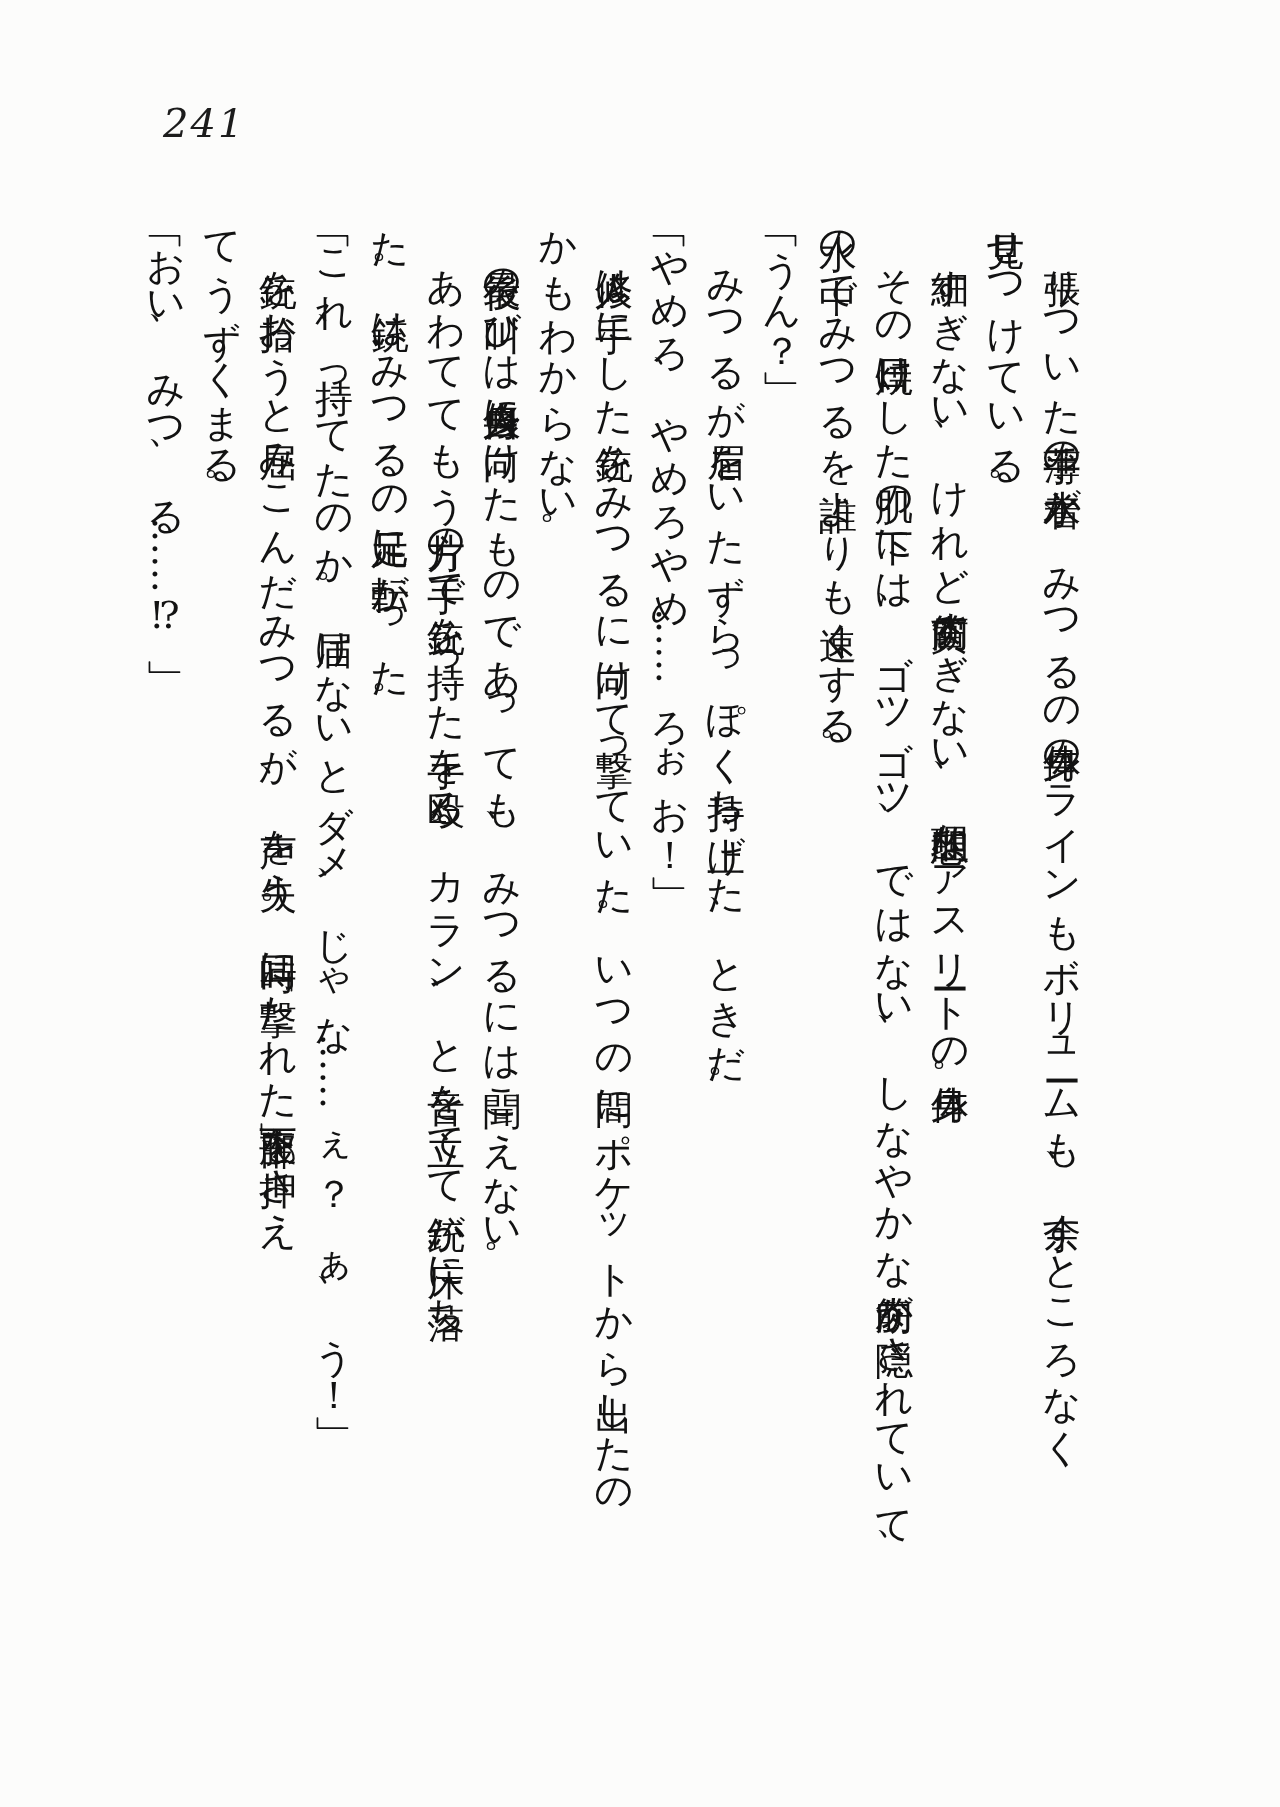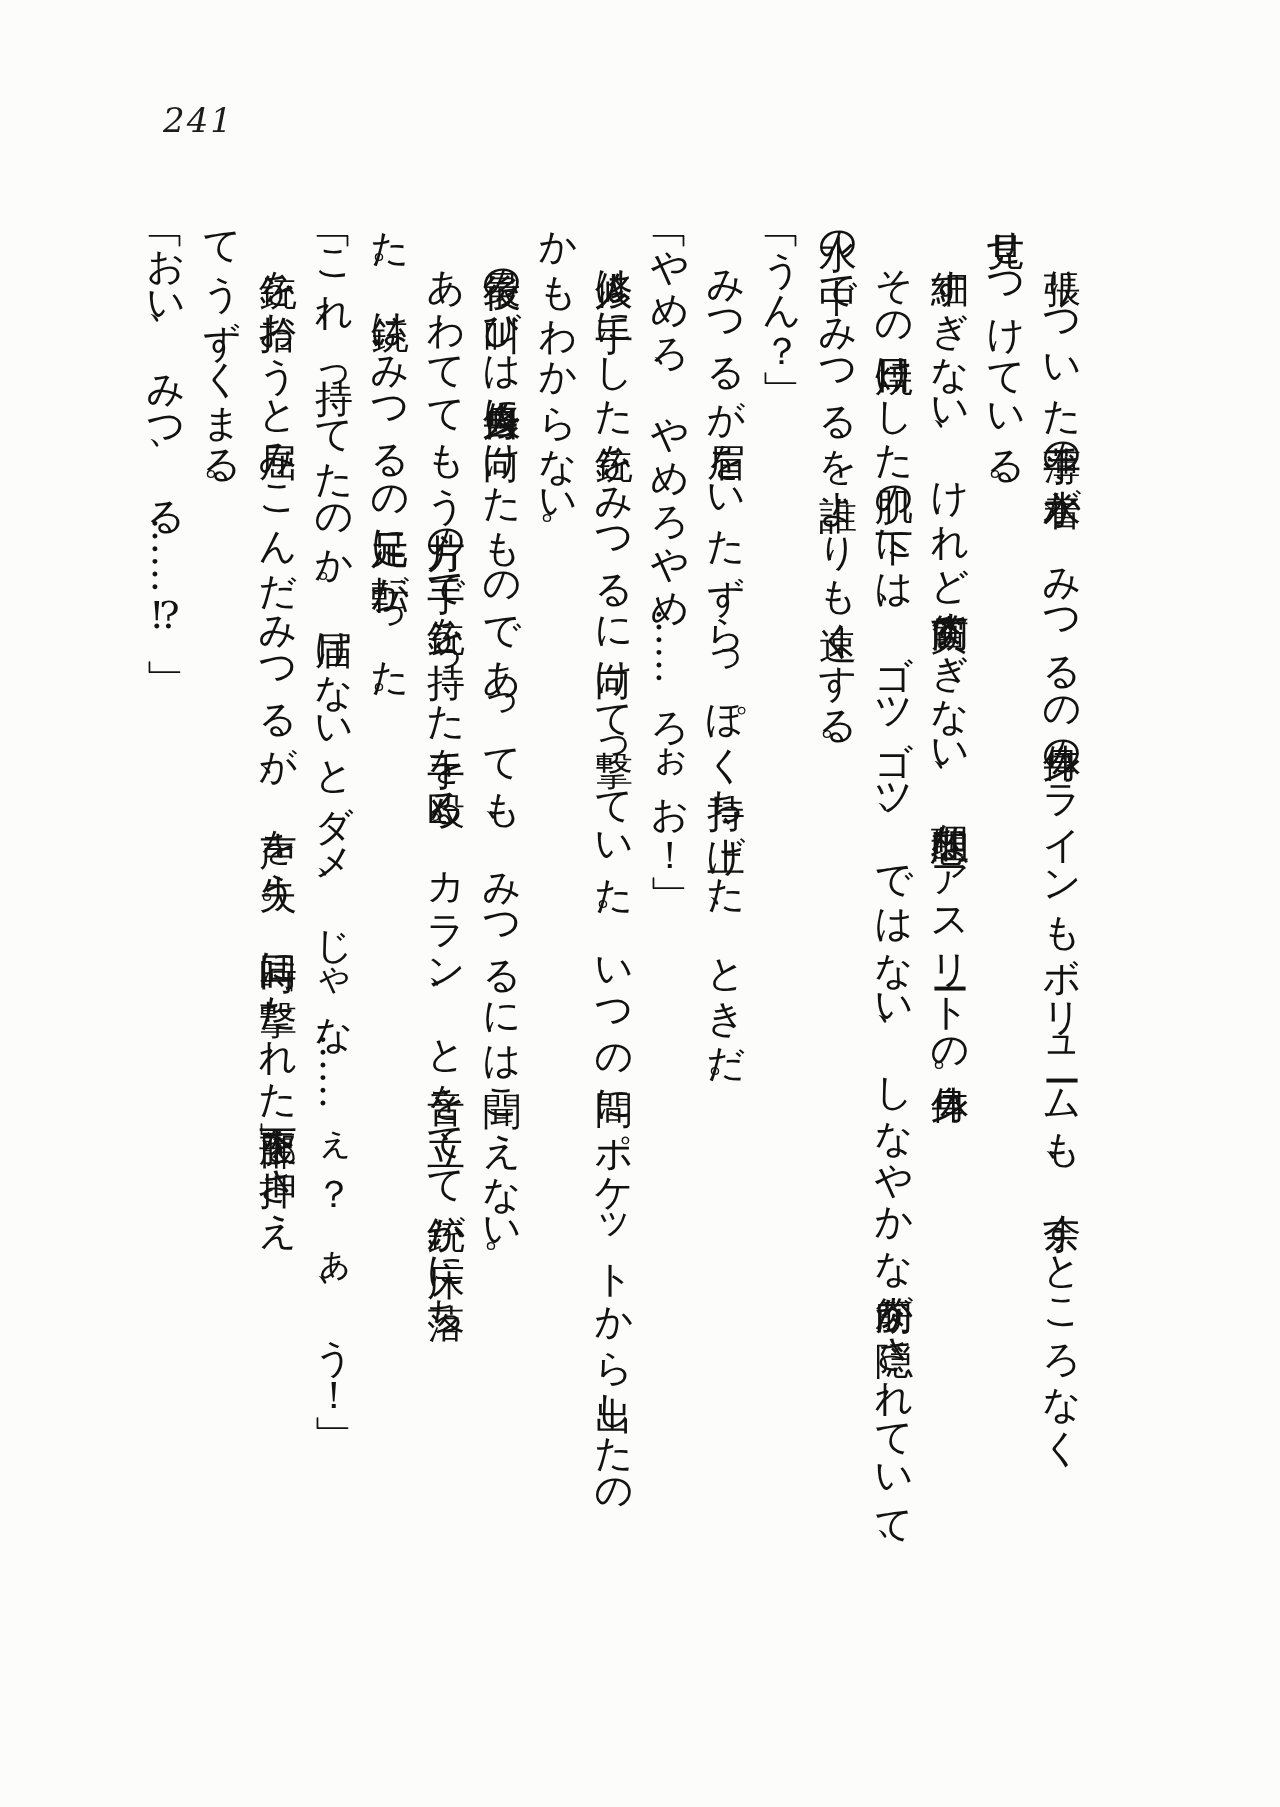--- a/index.html
+++ b/index.html
@@ -15,21 +15,21 @@
     font-family: "DejaVu Serif", "Liberation Serif", serif;
   }
   .book-page {
     position: absolute;
     inset: 0;
   }
   .page-number {
     position: absolute;
     left: 163px;
     top: 100px;
-    font-size: 34px;
+    font-size: 40px;
     font-style: italic;
     color: #1c1c1c;
     letter-spacing: 2px;
     font-family: "DejaVu Serif", "Liberation Serif", serif;
   }
   .text-block {
     position: absolute;
     top: 205px;
     right: 190px;
     height: 1490px;

